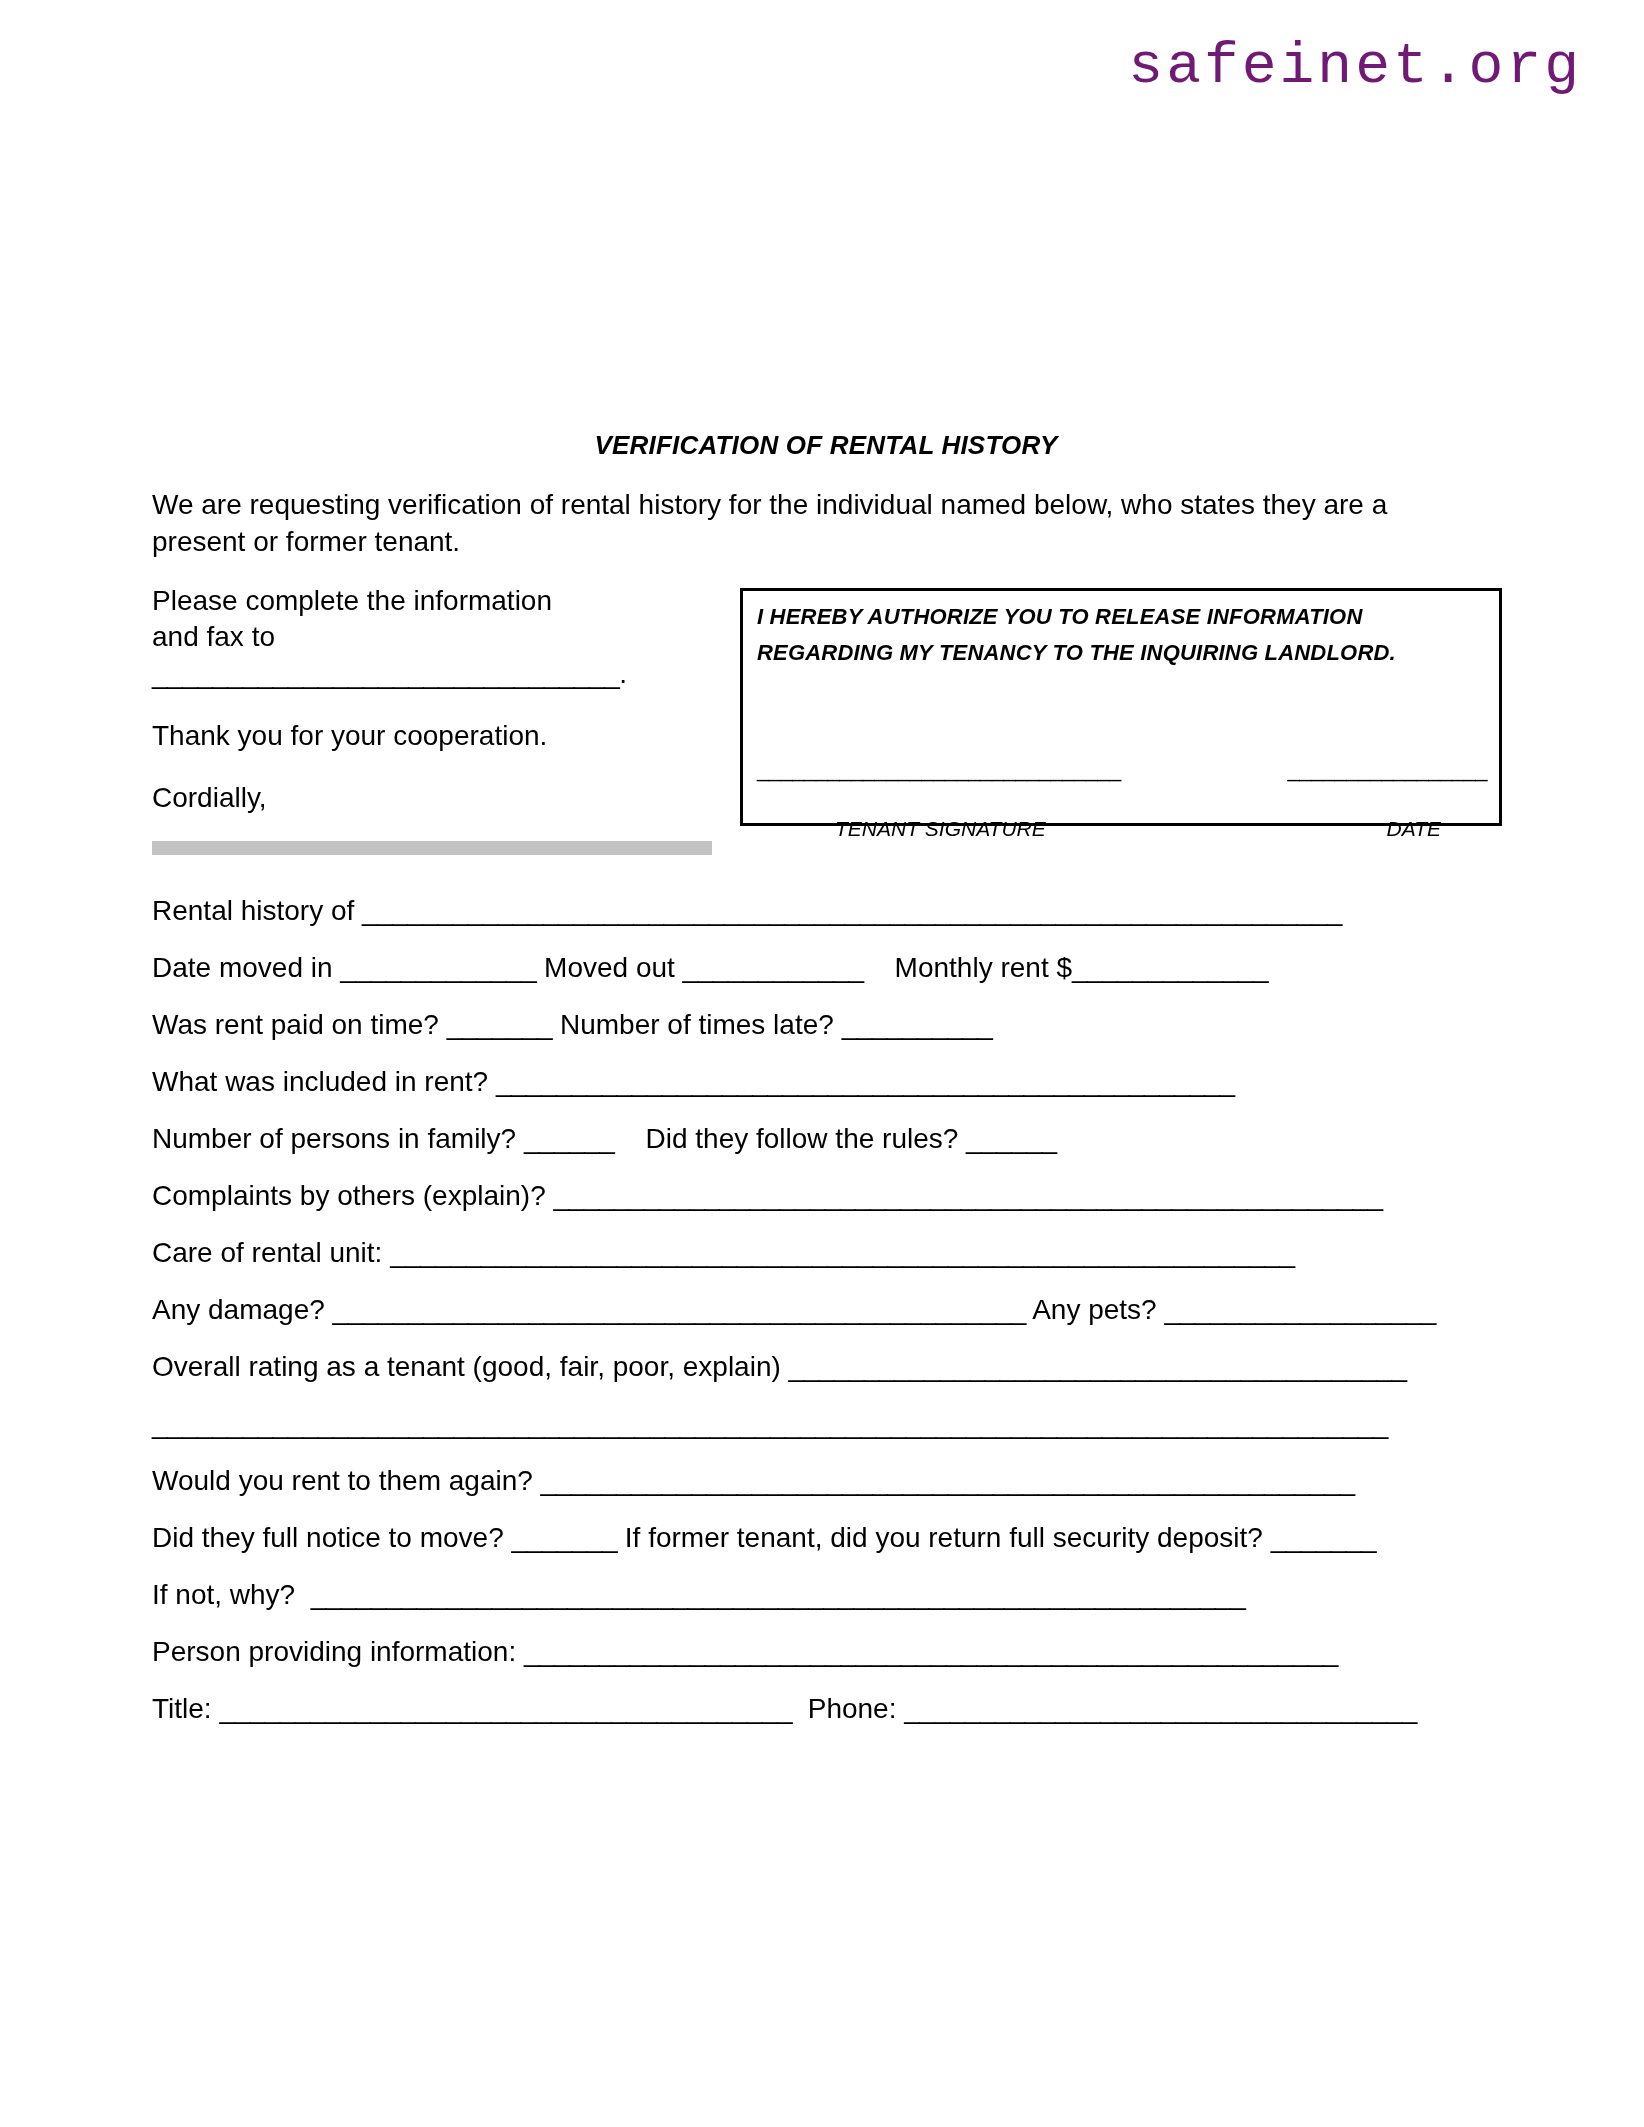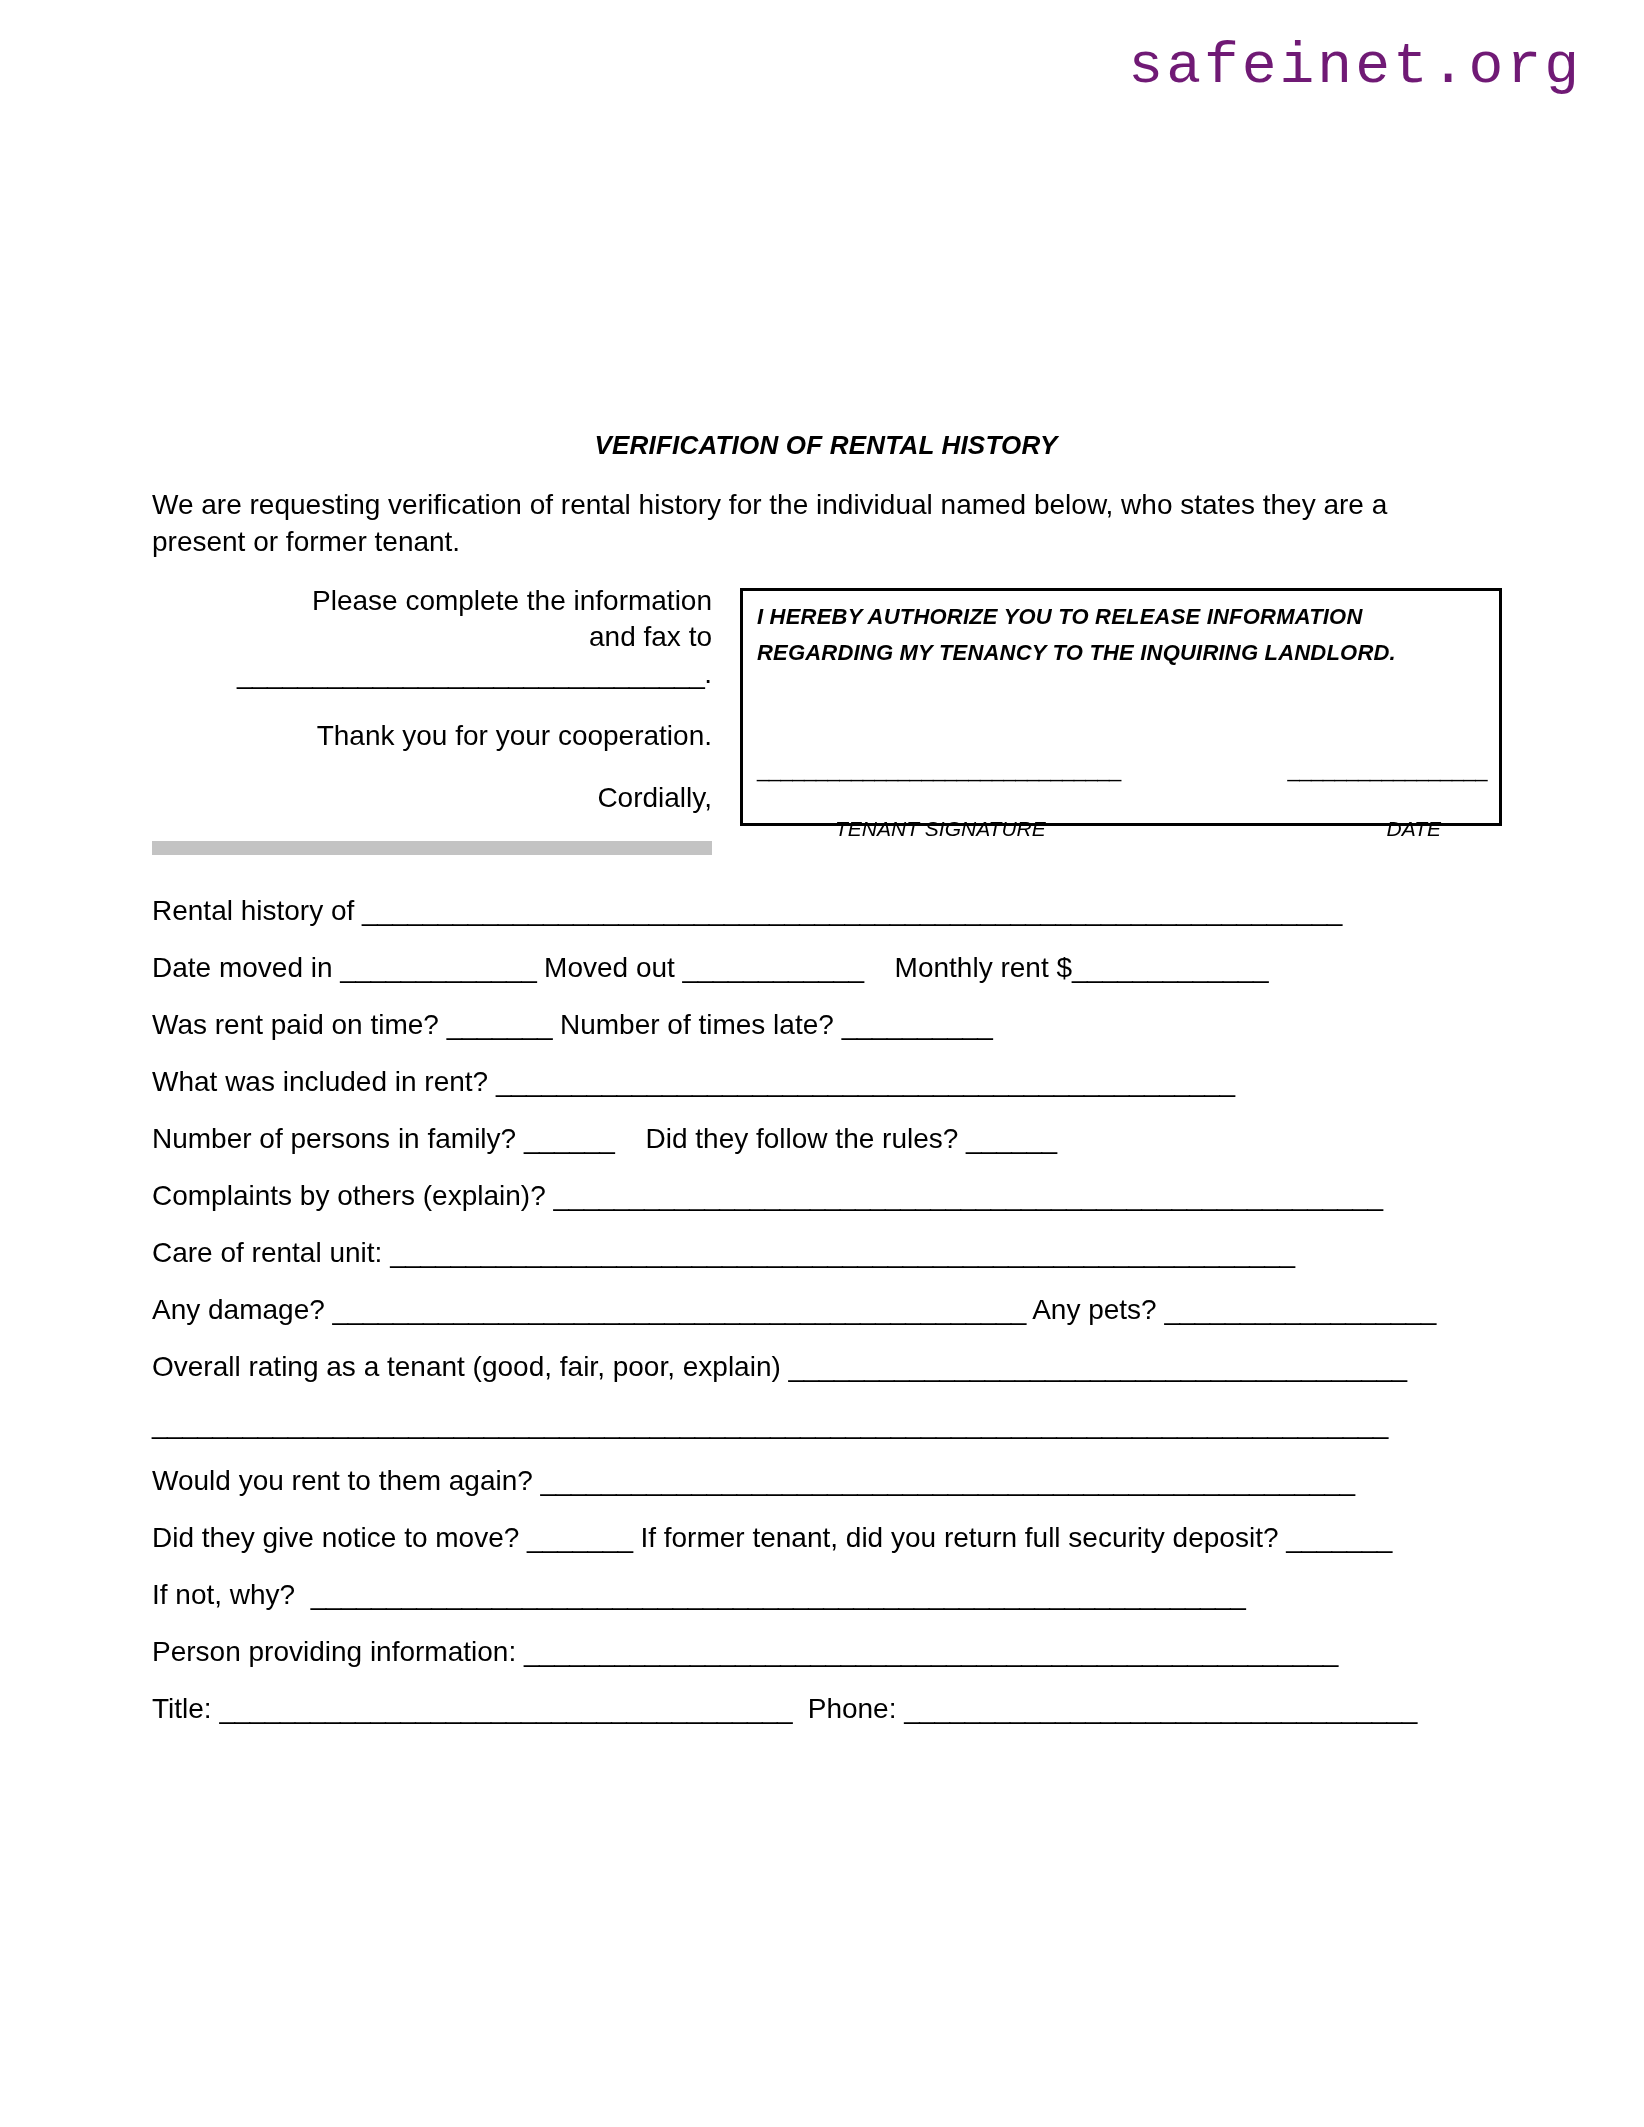--- a/index.html
+++ b/index.html
@@ -73,21 +73,20 @@
     margin-top: 22px;
     height: 252px;
   }
   .mid-left {
     position: absolute;
     left: 0;
     top: 0;
     width: 560px;
     font-size: 28px;
     line-height: 1.3;
-    text-align: right;
   }
   .mid-left p { margin: 0 0 26px 0; }
 
   .auth-box {
     position: absolute;
     left: 588px;
     top: 5px;
     width: 762px;
     height: 238px;
     border: 3px solid #000000;
@@ -188,19 +187,19 @@
       <div class="row"><span>Date moved in </span><span class="u">_____________</span><span> Moved out </span><span class="u">____________</span><span>&nbsp;&nbsp;&nbsp; Monthly rent $</span><span class="u">_____________</span></div>
       <div class="row"><span>Was rent paid on time? </span><span class="u">_______</span><span> Number of times late? </span><span class="u">__________</span></div>
       <div class="row"><span>What was included in rent? </span><span class="u">_________________________________________________</span></div>
       <div class="row"><span>Number of persons in family? </span><span class="u">______</span><span>&nbsp;&nbsp;&nbsp; Did they follow the rules? </span><span class="u">______</span></div>
       <div class="row"><span>Complaints by others (explain)? </span><span class="u">_______________________________________________________</span></div>
       <div class="row"><span>Care of rental unit: </span><span class="u">____________________________________________________________</span></div>
       <div class="row"><span>Any damage? </span><span class="u">______________________________________________</span><span> Any pets? </span><span class="u">__________________</span></div>
       <div class="row"><span>Overall rating as a tenant (good, fair, poor, explain) </span><span class="u">_________________________________________</span></div>
       <div class="row"><span class="u">__________________________________________________________________________________</span></div>
       <div class="row"><span>Would you rent to them again? </span><span class="u">______________________________________________________</span></div>
-      <div class="row"><span>Did they give notice to move? </span><span class="u">_______</span><span> If former tenant, did you return full security deposit? </span><span class="u">_______</span></div>
+      <div class="row"><span>Did they full notice to move? </span><span class="u">_______</span><span> If former tenant, did you return full security deposit? </span><span class="u">_______</span></div>
       <div class="row"><span>If not, why?&nbsp; </span><span class="u">______________________________________________________________</span></div>
       <div class="row"><span>Person providing information: </span><span class="u">______________________________________________________</span></div>
       <div class="row"><span>Title: </span><span class="u">______________________________________</span><span>&nbsp; Phone: </span><span class="u">__________________________________</span></div>
     </div>
 
 </div>
 
 </body></html>

